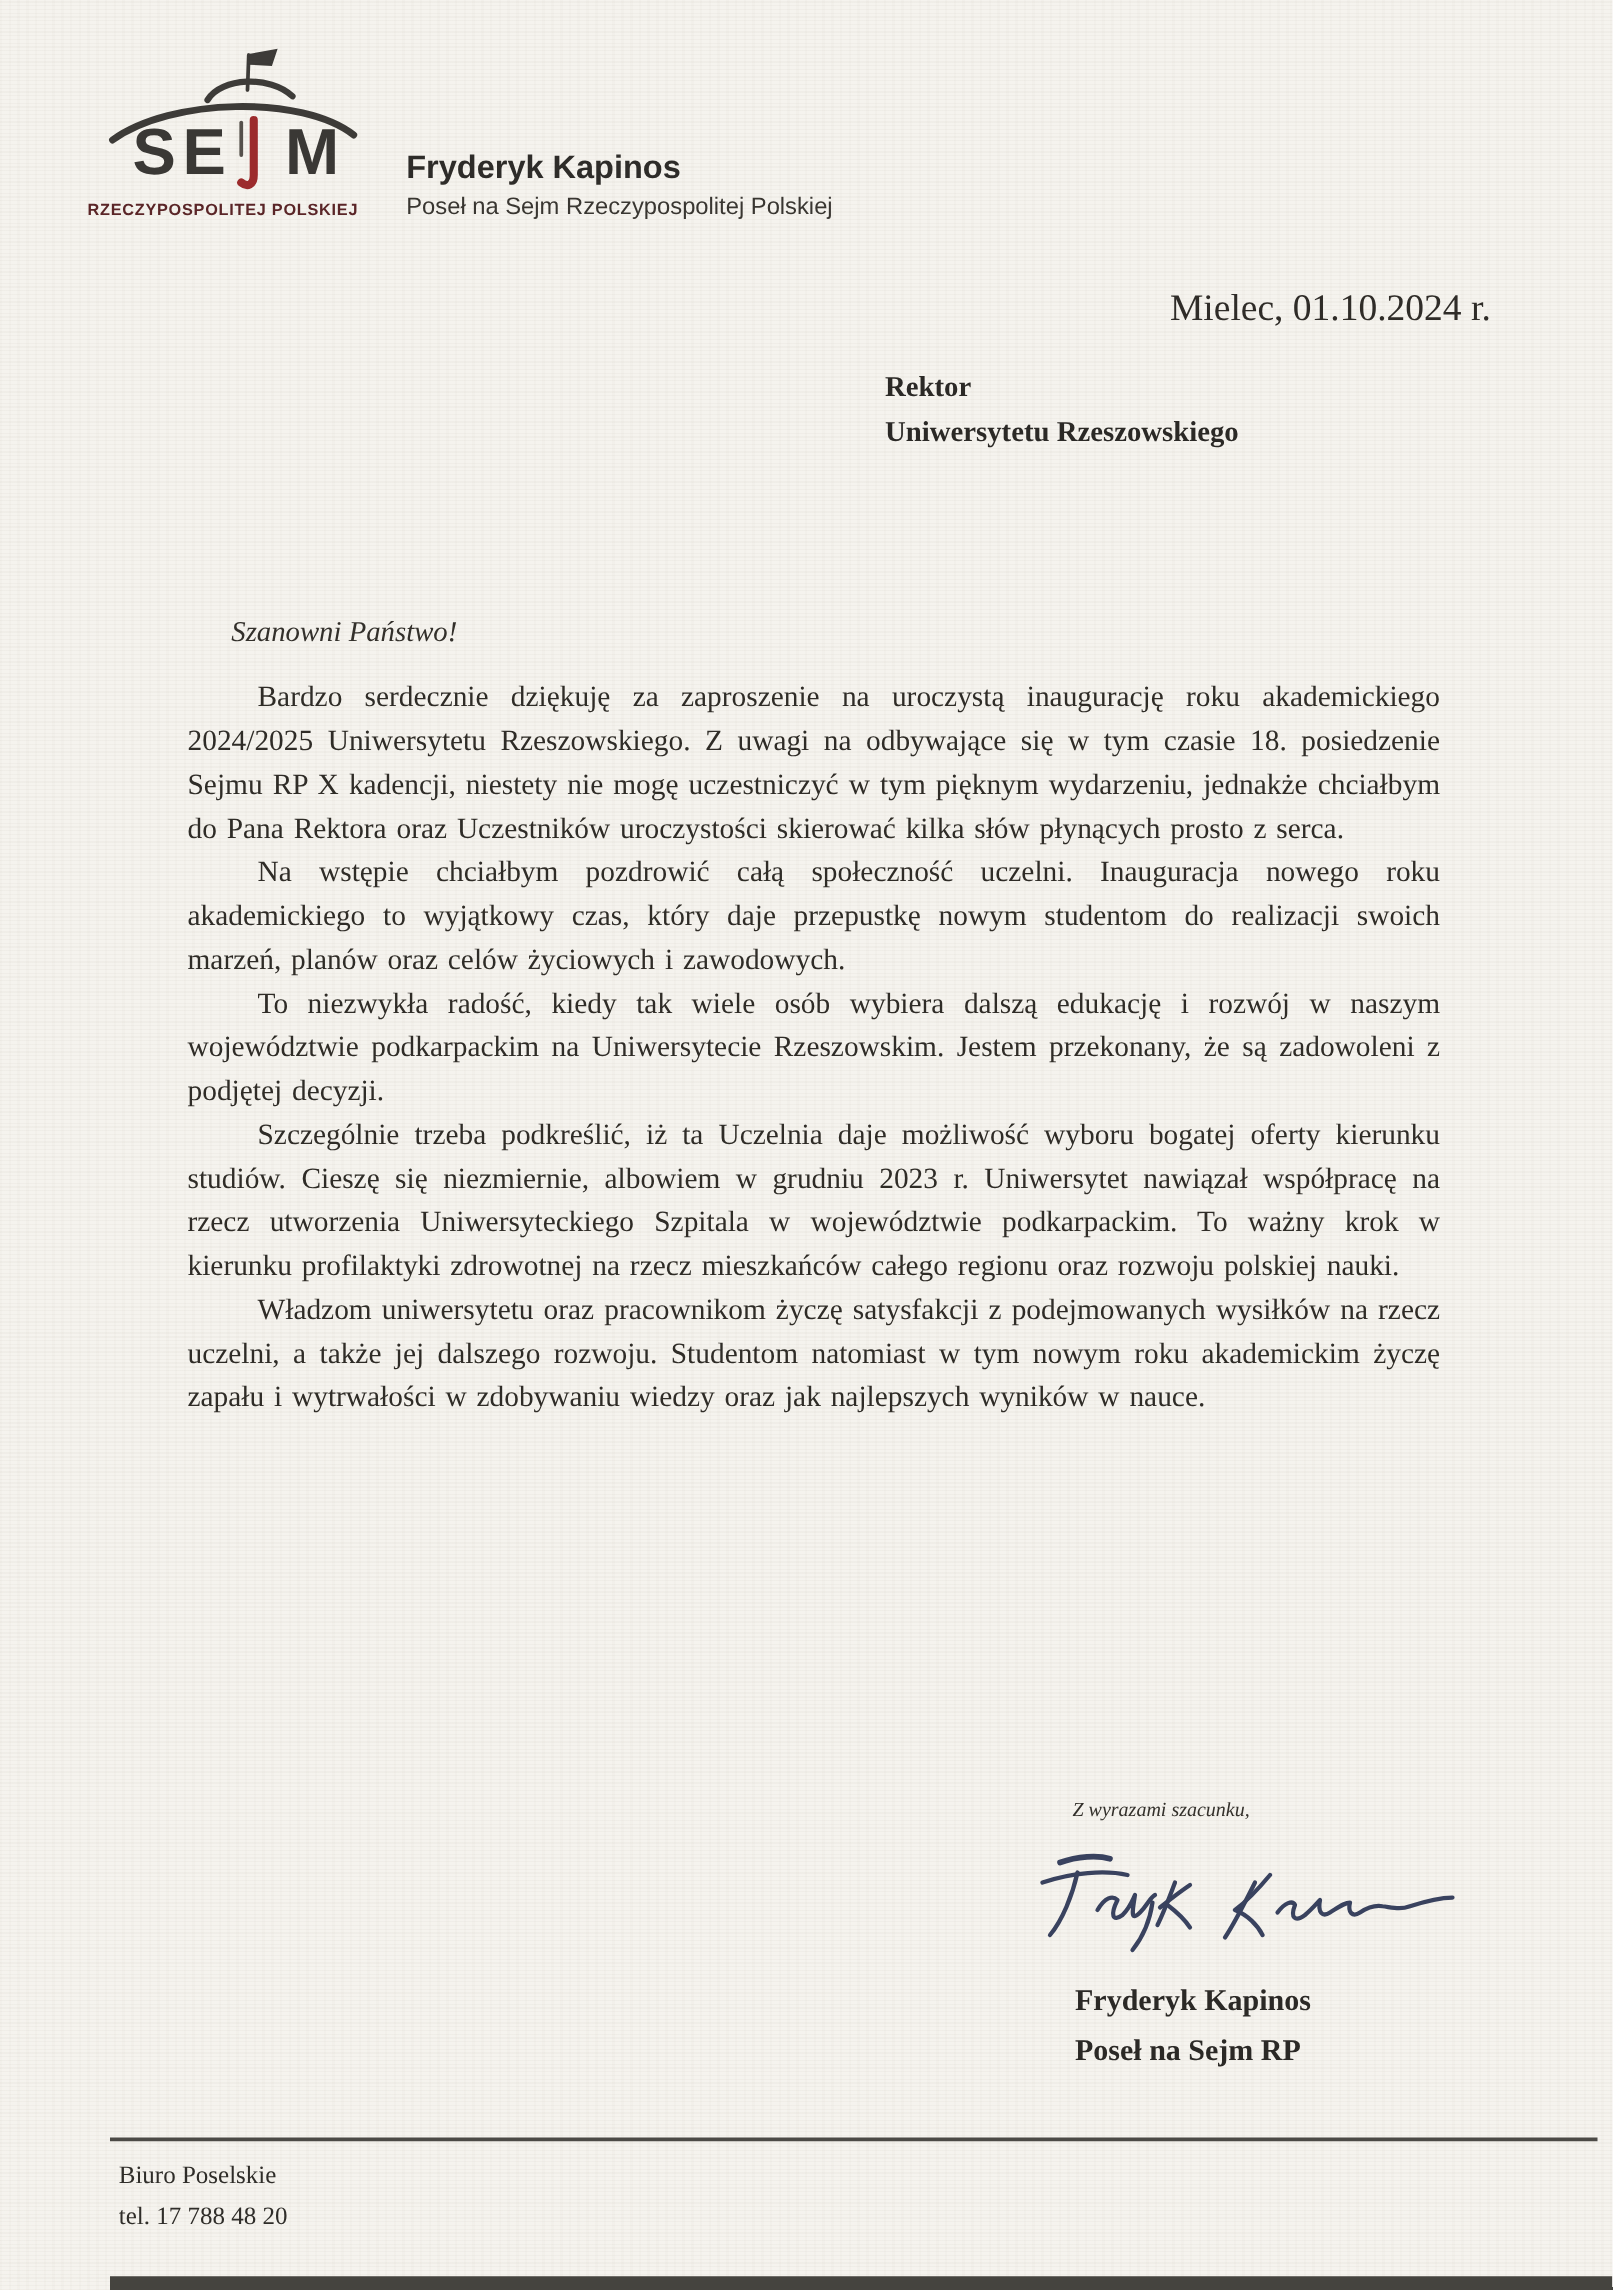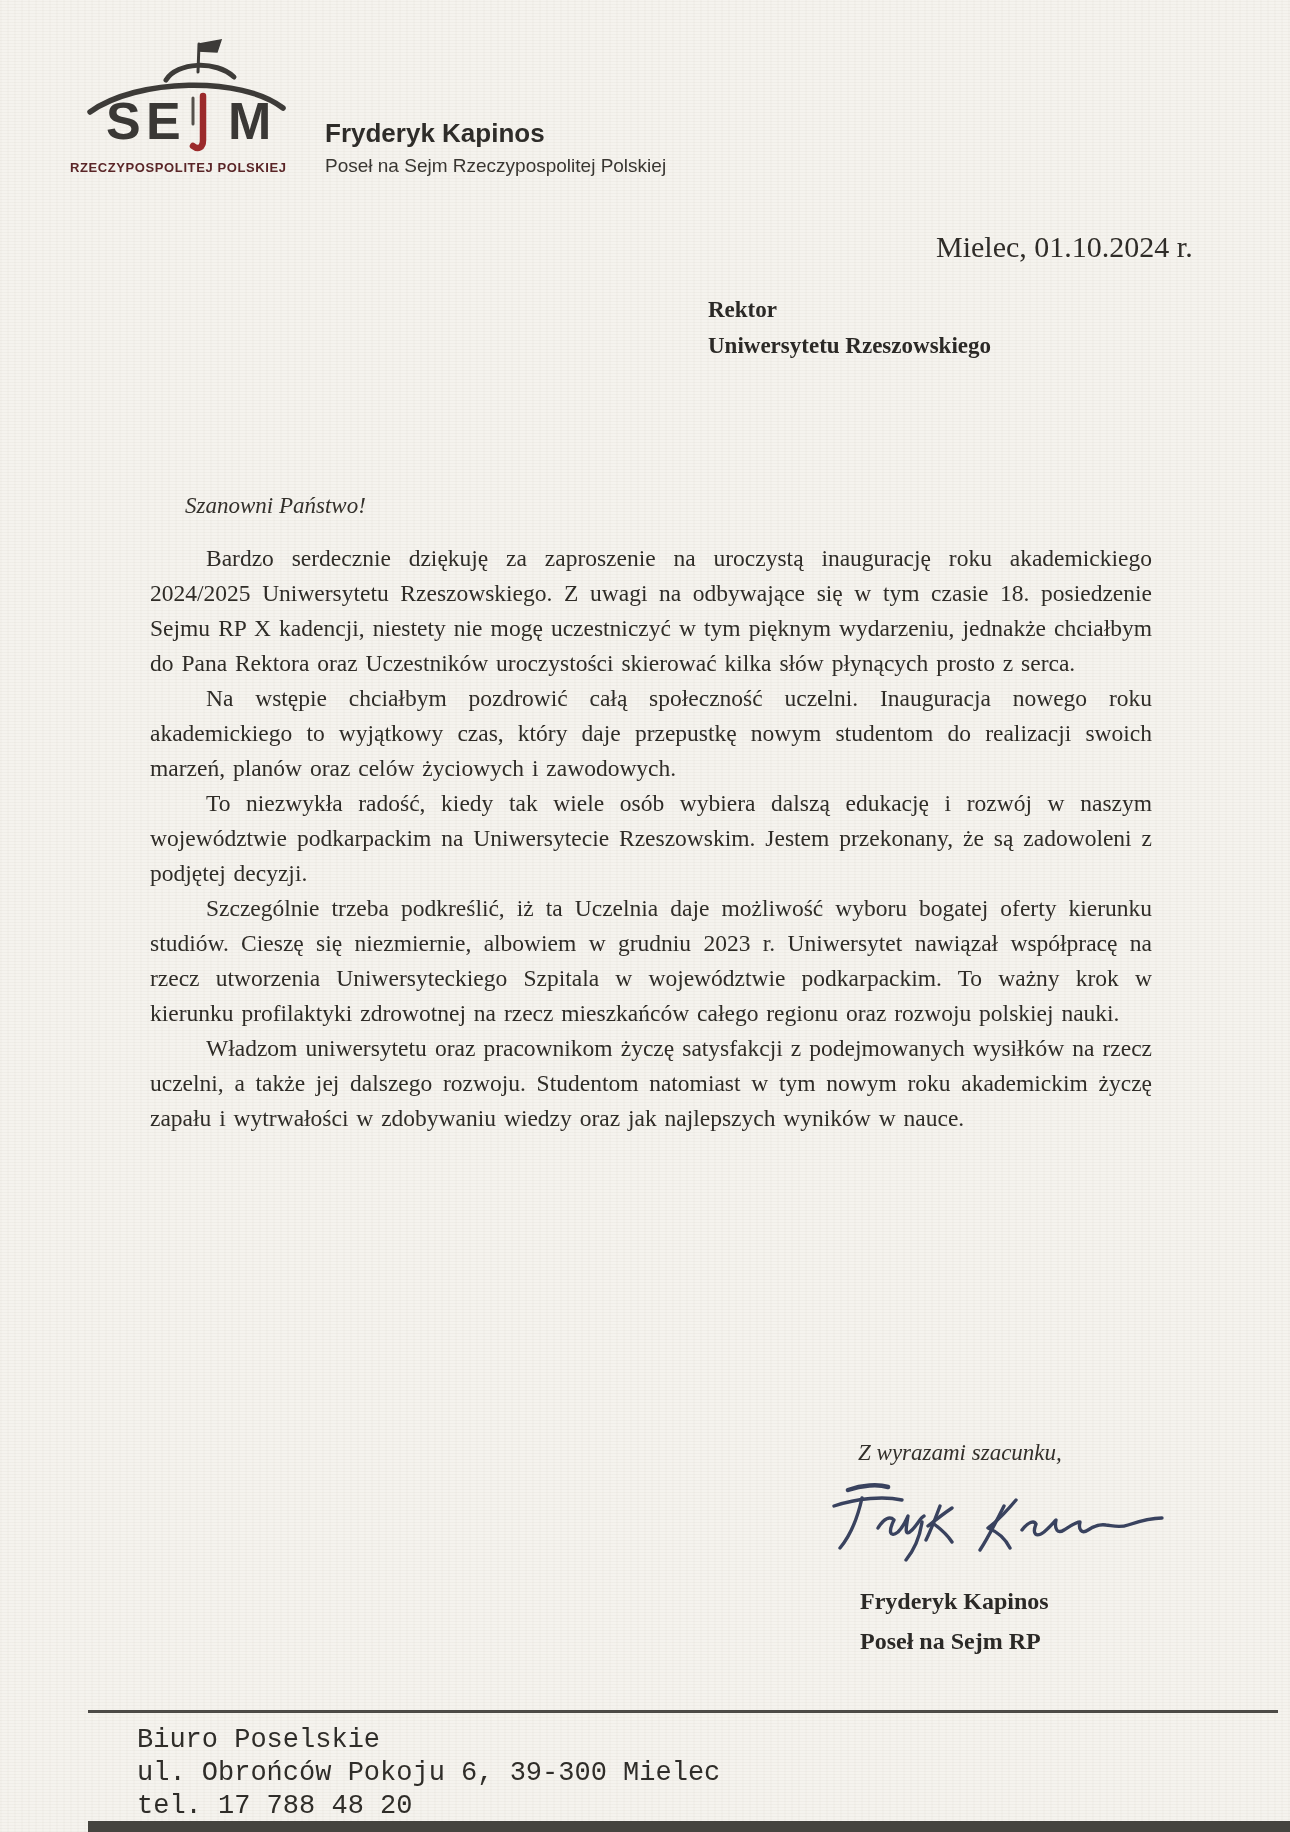--- a/index.html
+++ b/index.html
@@ -36,30 +36,30 @@
   .dateline{position:absolute;left:936px;top:198px;font-size:30px;color:#2f2c28;margin-top:32px;}
   .recipient{position:absolute;left:708px;top:292px;font-size:23px;font-weight:bold;line-height:36px;color:#2b2926;}
   .salutation{position:absolute;left:150px;top:493px;font-size:23px;font-style:italic;color:#33302b;margin-left:35px;}
   
   .body-text{position:absolute;left:150px;top:541px;width:1002px;}
   .body-text p{
     margin:0;font-size:23.5px;line-height:35px;text-align:justify;
     text-indent:56px;color:#2f2c27;word-spacing:2px;
   }
   
-  .valediction{position:absolute;left:858px;top:1440px;font-size:23px;font-style:italic;color:#33302b;}
+  .valediction{position:absolute;left:858px;top:1440px;font-size:16px;font-style:italic;color:#33302b;}
   .signature-svg{position:absolute;left:822px;top:1478px;width:350px;height:100px;}
   .typed-name{position:absolute;left:860px;top:1588px;font-size:24px;font-weight:bold;color:#2b2926;}
   .typed-title{position:absolute;left:860px;top:1628px;font-size:24px;font-weight:bold;color:#2b2926;}
   
   .footer-rule{position:absolute;left:88px;top:1710px;width:1190px;height:3px;background:#4c4a46;}
   .footer{
     position:absolute;left:95px;top:1724px;
-    font-family:Liberation Mono, monospace;
-    font-size:27px;line-height:33px;color:#2f2d29;margin-left:42px;
+    font-family:Liberation Serif, serif;
+    font-size:20px;line-height:33px;color:#2f2d29;
   }
   .scan-edge{position:absolute;left:88px;right:0;bottom:0;height:11px;background:#45443f;}
 </style>
 </head>
 <body>
 
 <div class="letter">
 
   <svg class="logo-svg" viewBox="0 0 210 125" aria-hidden="true">
     <g fill="none" stroke="#3d3b38" stroke-linecap="round">
@@ -126,19 +126,18 @@
       <path d="M200 52 C206 44 212 42 214 46 C210 56 214 60 222 54 C228 49 232 44 234 42 C232 52 236 56 242 52 C250 47 254 44 258 44 C256 52 260 56 266 52 C272 48 278 46 284 47 C292 48 298 50 306 47 C318 43 330 40 340 40"></path>
     </g>
   </svg>
 
   <div class="typed-name">Fryderyk Kapinos</div>
   <div class="typed-title">Poseł na Sejm RP</div>
 
   <div class="footer-rule"></div>
   <div class="footer">
     <div>Biuro Poselskie</div>
-    <div>ul. Obrońców Pokoju 6, 39-300 Mielec</div>
     <div>tel. 17 788 48 20</div>
   </div>
 
   <div class="scan-edge"></div>
 
 </div>
 
 </body></html>

